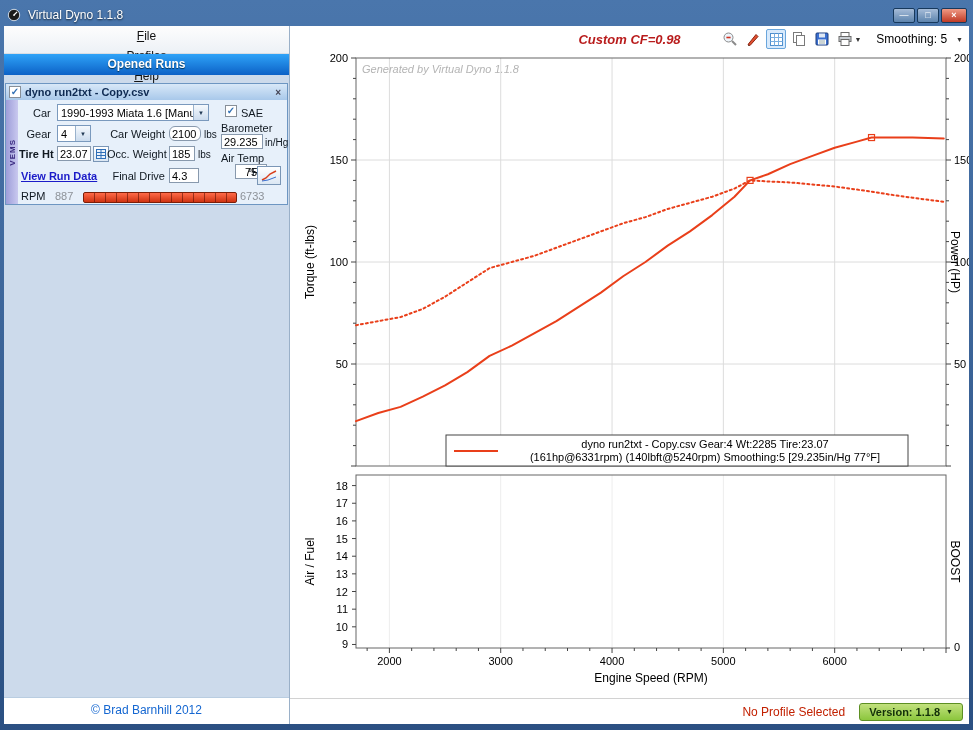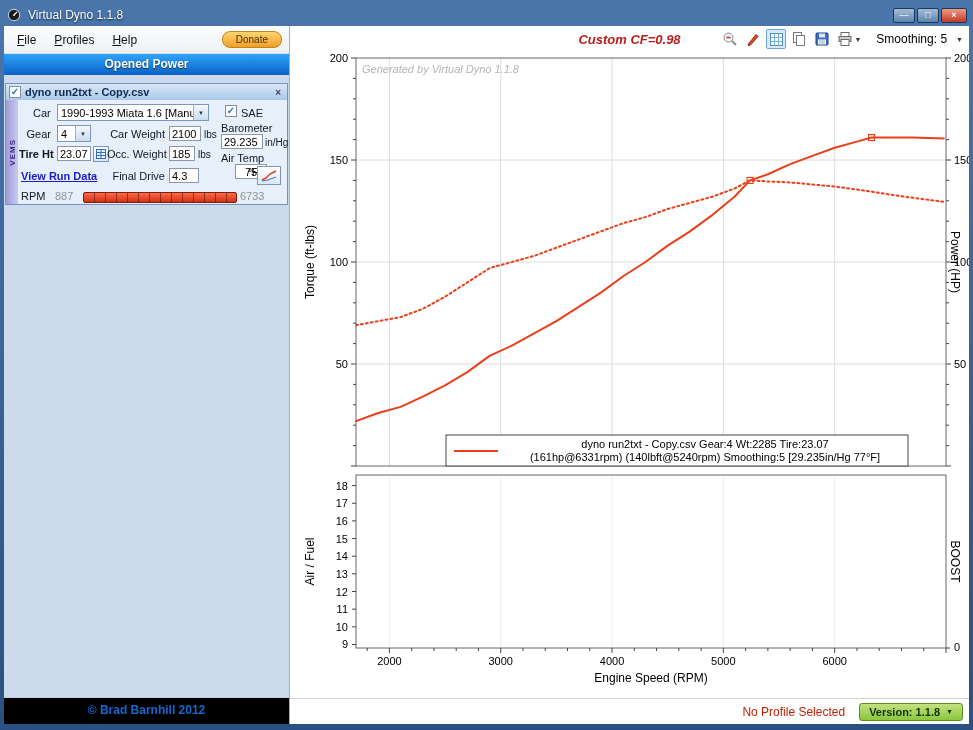--- a/index.html
+++ b/index.html
@@ -15,21 +15,21 @@
     background:linear-gradient(#a6bcd8,#5d84ae);color:#fff;font-size:9px;line-height:13px;
     text-align:center;cursor:default;}
   .wbtn.close{background:linear-gradient(#ef9a85,#c03a24);width:26px;font-weight:bold;}
   
   .content{display:flex;height:698px;}
   .sidebar{width:285px;display:flex;flex-direction:column;background:#ccdaeb;}
   .main{width:680px;box-sizing:border-box;display:flex;flex-direction:column;background:#fff;
     border-left:1px solid #9ab0c8;overflow:hidden;}
   
   .menubar{height:28px;box-sizing:border-box;background:linear-gradient(#fdfdfd,#edf1f6);
-    border-bottom:1px solid #d9dee5;display:flex;align-items:center;padding:0 4px;}
+    border-bottom:1px solid #d9dee5;display:flex;align-items:center;padding:0 4px;flex-direction:column;}
   .menu-item{display:inline-block;padding:3px 9px;font-size:12px;color:#111;}
   .menu-item::first-letter{text-decoration:underline;}
   .donate{margin-left:auto;margin-right:3px;background:linear-gradient(#fcd56e,#efa02a);
     border:1px solid #c4841c;border-radius:8px;font-size:10px;font-weight:normal;color:#4a3000;
     padding:2px 13px;}
   
   .runs-header{height:21px;line-height:21px;text-align:center;color:#fff;font-weight:bold;
     font-size:12px;background:linear-gradient(#2fa3f8,#0c61c6);text-shadow:0 1px 1px #035;}
   
   .run-card{margin:8px 1px 0;height:122px;position:relative;background:#e7f0fa;
@@ -57,21 +57,21 @@
     border-left:1px solid #9ab2cc;display:flex;align-items:center;justify-content:center;
     font-size:6px;color:#223a55;}
   .link{position:absolute;font-size:11px;color:#1b1bc8;text-decoration:underline;font-weight:bold;}
   .mini-btn{position:absolute;box-sizing:border-box;border:1px solid #7a96b6;
     background:linear-gradient(#ffffff,#dbe7f3);display:flex;align-items:center;justify-content:center;}
   .rpm-slider{position:absolute;height:9px;border:1px solid #7c1e08;border-radius:2px;
     background:repeating-linear-gradient(90deg,rgba(80,10,0,0) 0 10px,rgba(80,10,0,.55) 10px 11px),
                linear-gradient(#ff6a48,#cf3312);}
   .dim{color:#8d9298 !important;}
   .sidebar-footer{margin-top:auto;height:26px;line-height:25px;text-align:center;color:#1567d1;
-    font-weight:bold;font-size:12px;background:#000000;border-top:1px solid #b9cde1;}
+    font-weight:normal;font-size:12px;background:#ffffff;border-top:1px solid #b9cde1;}
   
   .chart-toolbar{height:28px;position:relative;}
   .chart-title{position:absolute;left:0;right:0;text-align:center;line-height:28px;
     font-size:13px;font-weight:bold;color:#b91c1c;font-style:italic;}
   .tool-icons{position:absolute;right:6px;top:3px;display:flex;align-items:center;gap:3px;}
   .tbtn{width:20px;height:20px;box-sizing:border-box;display:flex;align-items:center;
     justify-content:center;border:1px solid transparent;border-radius:2px;background:transparent;}
   .tbtn.active{border:1px solid #6aa6dc;background:#d8eafc;}
   .tdrop{font-size:7px;color:#333;margin-left:1px;}
   .smoothing{margin-left:10px;font-size:12px;color:#000;display:flex;align-items:center;gap:8px;}
@@ -109,21 +109,21 @@
 
     <div class="sidebar">
 
       <div class="menubar">
         <span class="menu-item">File</span>
         <span class="menu-item">Profiles</span>
         <span class="menu-item">Help</span>
         <span class="donate">Donate</span>
       </div>
 
-      <div class="runs-header">Opened Power</div>
+      <div class="runs-header">Opened Runs</div>
 
       <div class="run-card">
         <div class="card-header">
           <span class="cb">✓</span>
           <span class="card-title">dyno run2txt - Copy.csv</span>
           <span class="card-close">×</span>
         </div>
         <div class="vems">
             <span>VEMS</span>
           </div>
@@ -137,21 +137,21 @@
           </span>
           <span class="cb" style="position:absolute;left:206px;top:5px;">✓</span>
           <span class="lbl" style="left:222px;top:7px;">SAE</span>
 
           <span class="lbl" style="left:2px;top:28px;width:30px;text-align:right;">Gear</span>
           <span class="combo" style="left:38px;top:25px;width:34px;">
             <span class="ctxt">4</span>
             <span class="carrow">▼</span>
           </span>
           <span class="lbl" style="left:84px;top:28px;width:62px;text-align:right;">Car Weight</span>
-          <input class="inp" style="left: 150px; top: 26px; width: 32px;" value="2100">
+          <input class="inp" style="left: 150px; top: 26px; width: 32px; border-radius: 6px;" value="2100">
           <span class="unit" style="left:185px;top:29px;">lbs</span>
           <span class="lbl" style="left:202px;top:22px;">Barometer</span>
           <input class="inp" style="left: 202px; top: 34px; width: 42px;" value="29.235">
           <span class="unit" style="left:246px;top:37px;">in/Hg</span>
 
           <span class="lbl" style="left:0px;top:48px;width:32px;text-align:right;font-weight:bold;">Tire Ht</span>
           <input class="inp" style="left: 38px; top: 46px; width: 34px;" value="23.07">
           <span class="mini-btn" style="left:74px;top:46px;width:16px;height:16px;">
             <svg width="10" height="10" viewBox="0 0 10 10">
               <rect x="0.5" y="0.5" width="9" height="9" fill="#eaf2fc" stroke="#2f6fb8"></rect>

